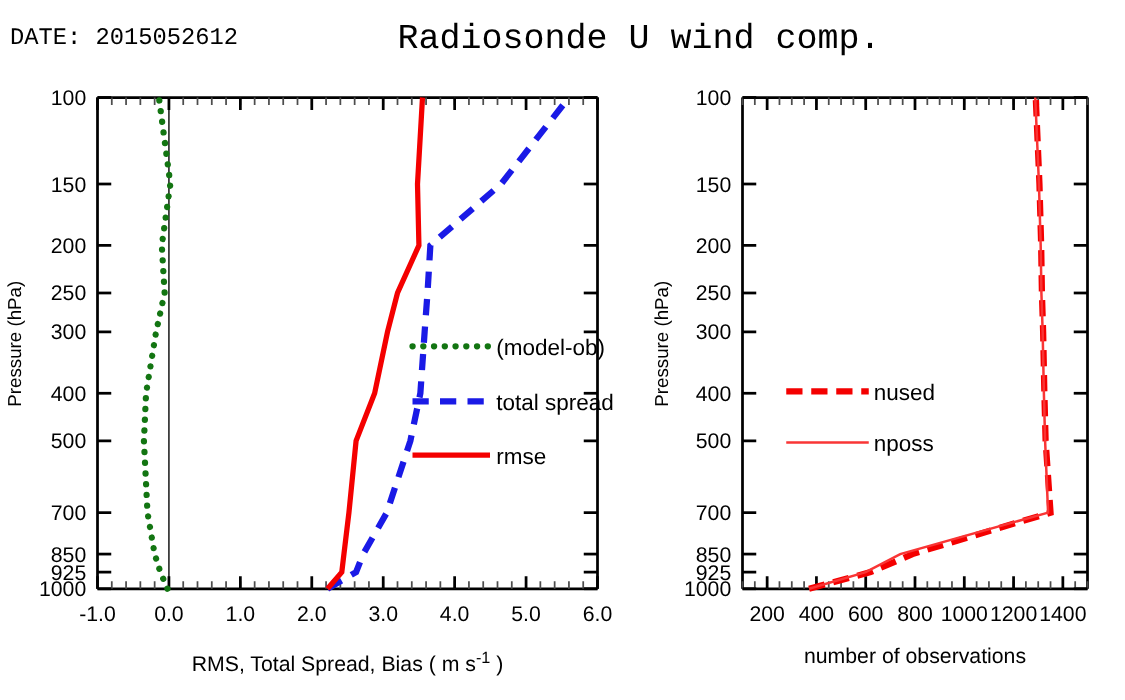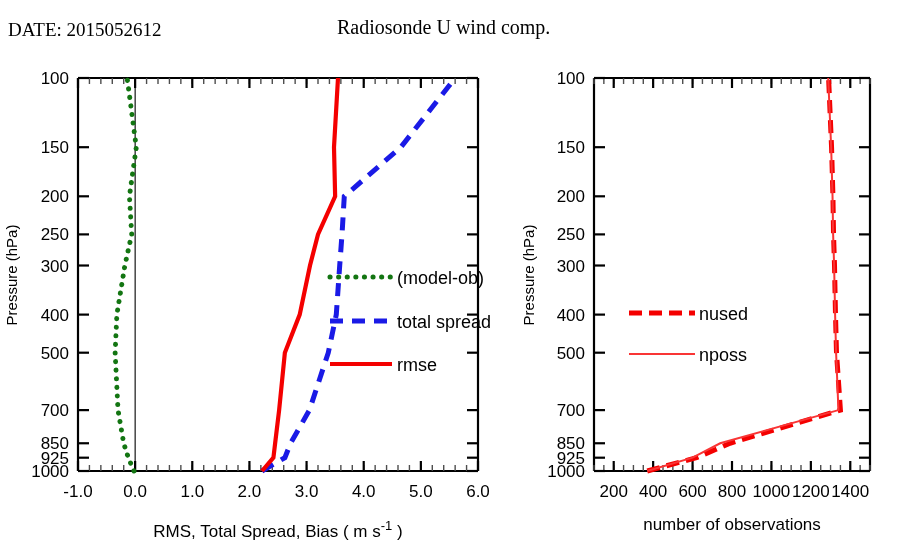--- a/index.html
+++ b/index.html
@@ -18,31 +18,31 @@
   #figure {
     position: absolute;
     left: 0; top: 0;
     width: 900px;
     height: 560px;
   }
   .txt {
     position: absolute;
     white-space: nowrap;
     color: #000;
-    font-family: Liberation Serif, serif;
+    font-family: Liberation Mono, monospace;
   }
   #date-label {
     left: 8px;
     top: 19px;
     font-size: 19px;
   }
   #chart-title {
-    left: 337px;
+    left: 318px;
     top: 16px;
-    font-size: 20px;
+    font-size: 28px;
   }
   svg { display: block; }
   .axis-line {
     stroke: #000;
     stroke-width: 2.2;
     fill: none;
   }
   .tick-major {
     stroke: #000;
     stroke-width: 2.2;

